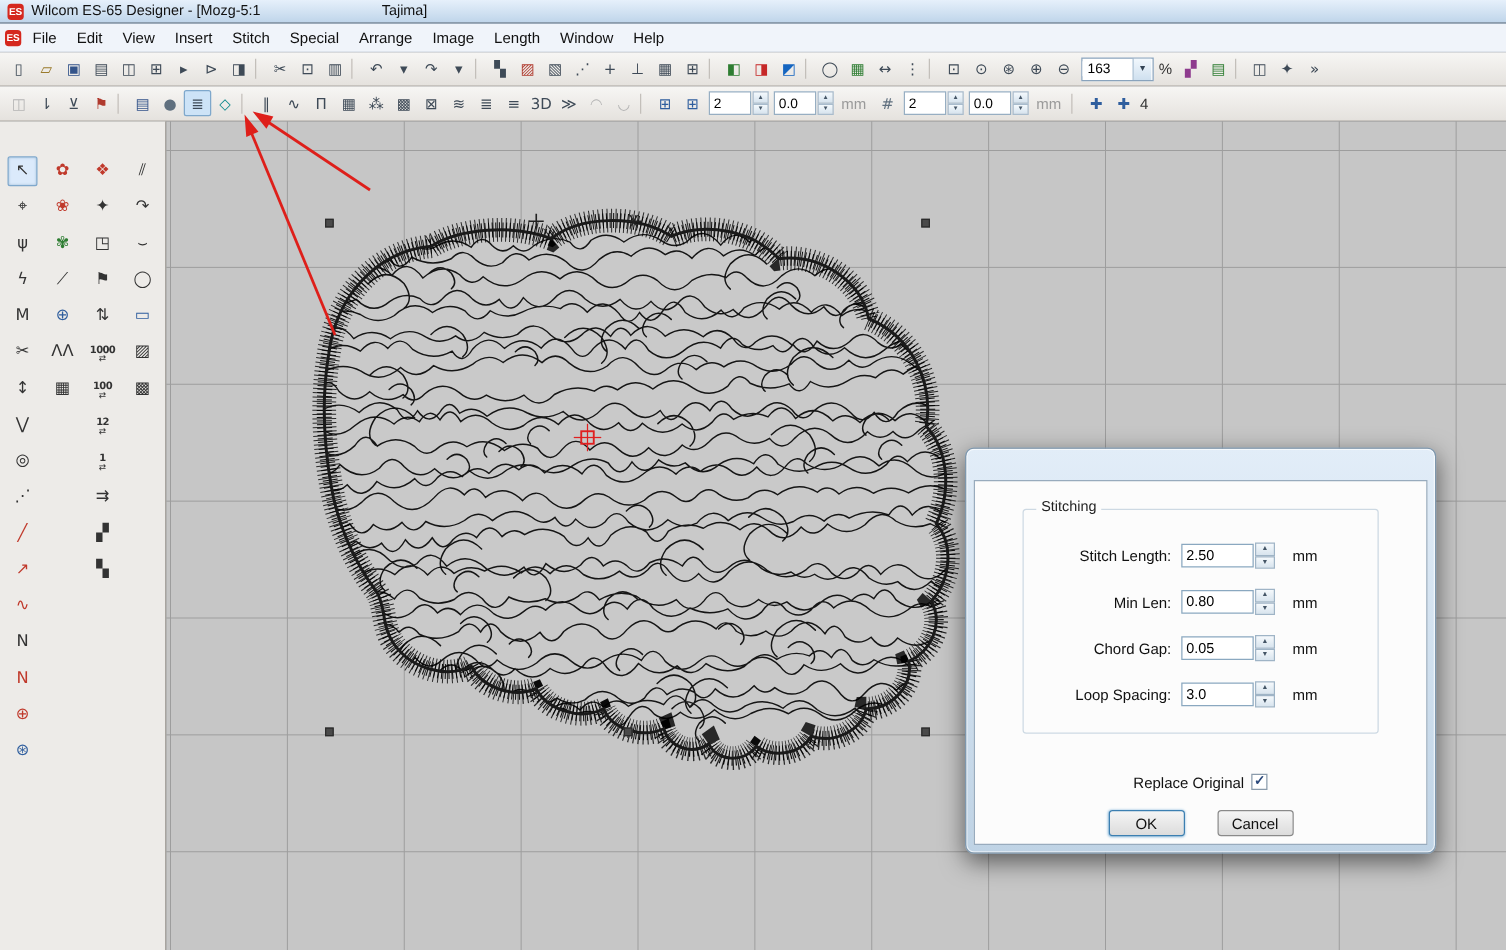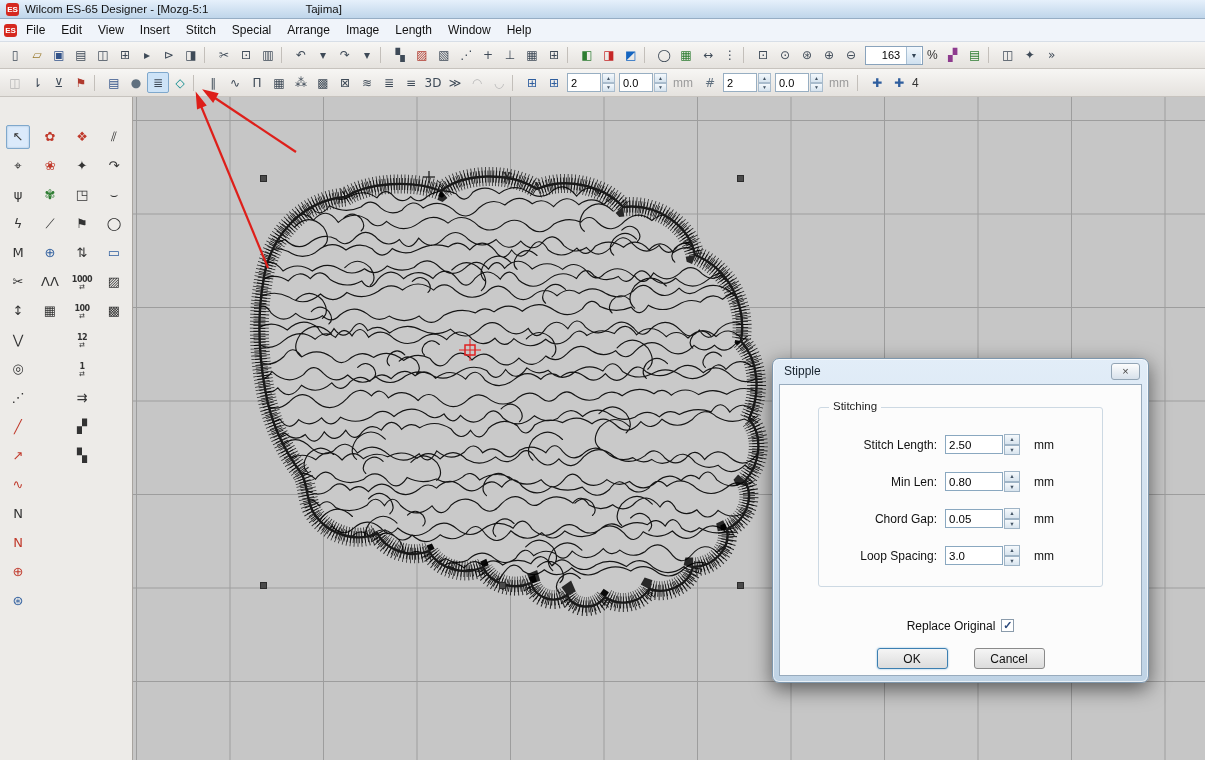--- a/index.html
+++ b/index.html
@@ -19,21 +19,21 @@
   
   .toolbar { background:linear-gradient(#f7f6f4,#e5e2de); border-bottom:1px solid #c7c3be; display:flex; align-items:center; padding:0 4px; }
   .tb1 { height:27px; }
   .tb2 { height:28px; }
   .ticons { display:flex; align-items:center; }
   .tbtn { width:22px; height:21px; display:flex; align-items:center; justify-content:center; font-size:12px; color:#3e4a57; border:1px solid transparent; border-radius:2px; font-family:"DejaVu Sans", sans-serif; flex:0 0 auto; }
   .tbtn.sep { width:7px; height:16px; border:none; border-left:1px solid #c3bfba; border-radius:0; margin:0 2px; }
   .tbtn.pressed { background:#cde3f7; border-color:#7fa8cc; }
   .tbtn.disabled { color:#b5b5b5; }
   .combo { display:flex; align-items:center; height:19px; border:1px solid #89a3bc; background:#fff; width:58px; margin:0 3px; }
-  .combo input { border:0; width:40px; font-size:11px; text-align:center; padding:0 2px 0 12px; outline:none; font-family:"Liberation Sans",sans-serif; }
+  .combo input { border:0; width:40px; font-size:11px; text-align:left; padding:0 2px 0 4px; outline:none; font-family:"Liberation Sans",sans-serif; }
   .combo .drop { width:15px; height:100%; background:linear-gradient(#f2f8fd,#cfe0ef); border-left:1px solid #a9c0d4; font-size:7px; display:flex; align-items:center; justify-content:center; color:#345; }
   .pct { margin:0 4px 0 1px; color:#333; }
   .numgrp { display:flex; align-items:center; margin:0 2px; }
   .numfield { width:34px; height:19px; border:1px solid #97aec2; background:#fff; font-size:11px; padding:0 3px; outline:none; font-family:"Liberation Sans",sans-serif; }
   .mini-spin { width:13px; height:19px; display:flex; flex-direction:column; margin-left:1px; }
   .mini-spin span { flex:1; border:1px solid #a9bccd; background:linear-gradient(#f4f9fd,#d6e3ee); font-size:5px; color:#456; display:flex; align-items:center; justify-content:center; }
   .unit { color:#9a9a9a; margin:0 6px 0 4px; }
   .navlbl { margin:0 2px; color:#333; }
 
   
@@ -69,21 +69,21 @@
   .glabel { position:absolute; top:-8px; left:10px; background:#fcfcfc; padding:0 4px; font-size:11.5px; color:#222; }
   .drow { display:flex; align-items:center; margin-bottom:16px; height:21px; }
   .dlabel { width:118px; text-align:right; margin-right:8px; }
   .dinput { width:58px; height:19px; border:1px solid #8aa8c0; font-size:11.5px; padding:0 3px; background:#fff; outline:none; font-family:"Liberation Sans",sans-serif; }
   .spin { width:16px; height:21px; display:flex; flex-direction:column; margin-left:1px; }
   .spin span { flex:1; border:1px solid #9fb4c6; background:linear-gradient(#f5f9fc,#d8e4ee); font-size:5.5px; color:#456; display:flex; align-items:center; justify-content:center; }
   .dunit { margin-left:14px; }
   .dcheck-row { display:flex; justify-content:center; gap:6px; margin-top:32px; }
   .checkbox { width:13px; height:13px; border:1px solid #8a9bab; background:#fff; display:flex; align-items:center; justify-content:center; font-size:11px; line-height:11px; color:#2c4a7c; font-weight:bold; }
   .dbuttons { display:flex; justify-content:center; gap:26px; margin-top:15px; }
-  .btn { width:71px; height:21px; border:1px solid #8a8a8a; border-radius:3px; background:linear-gradient(#f5f5f5,#dcdcdc); display:flex; align-items:center; justify-content:center; }
+  .btn { width:61px; height:21px; border:1px solid #8a8a8a; border-radius:3px; background:linear-gradient(#f5f5f5,#dcdcdc); display:flex; align-items:center; justify-content:center; }
   .btn.default { border-color:#3c7fb1; box-shadow:0 0 2px #7ab1d8; }
 </style>
 </head>
 <body>
 
 <div class="app">
 
   <div class="titlebar">
     <div class="logo">ES</div>
     <span class="t1">Wilcom ES-65 Designer - [Mozg-5:1</span>
@@ -618,26 +618,20 @@
       </g>
     </svg>
     <div class="handle" style="left:127px;top:78px;"></div>
     <div class="handle" style="left:604px;top:78px;"></div>
     <div class="handle" style="left:127px;top:485px;"></div>
     <div class="handle" style="left:366px;top:485px;"></div>
     <div class="handle" style="left:604px;top:485px;"></div>
   </div>
 
   <div class="dialog">
-    <div class="dtitle">
-      <span>Stipple</span>
-      <div class="close-btn">
-          <span>×</span>
-        </div>
-    </div>
     <div class="dbody">
       <div class="groupbox">
         <span class="glabel">Stitching</span>
         <div>
 
         <div class="drow">
               <label class="dlabel">Stitch Length:</label>
               <input class="dinput" value="2.50" style="">
               <div class="spin">
                 <span>▲</span>

